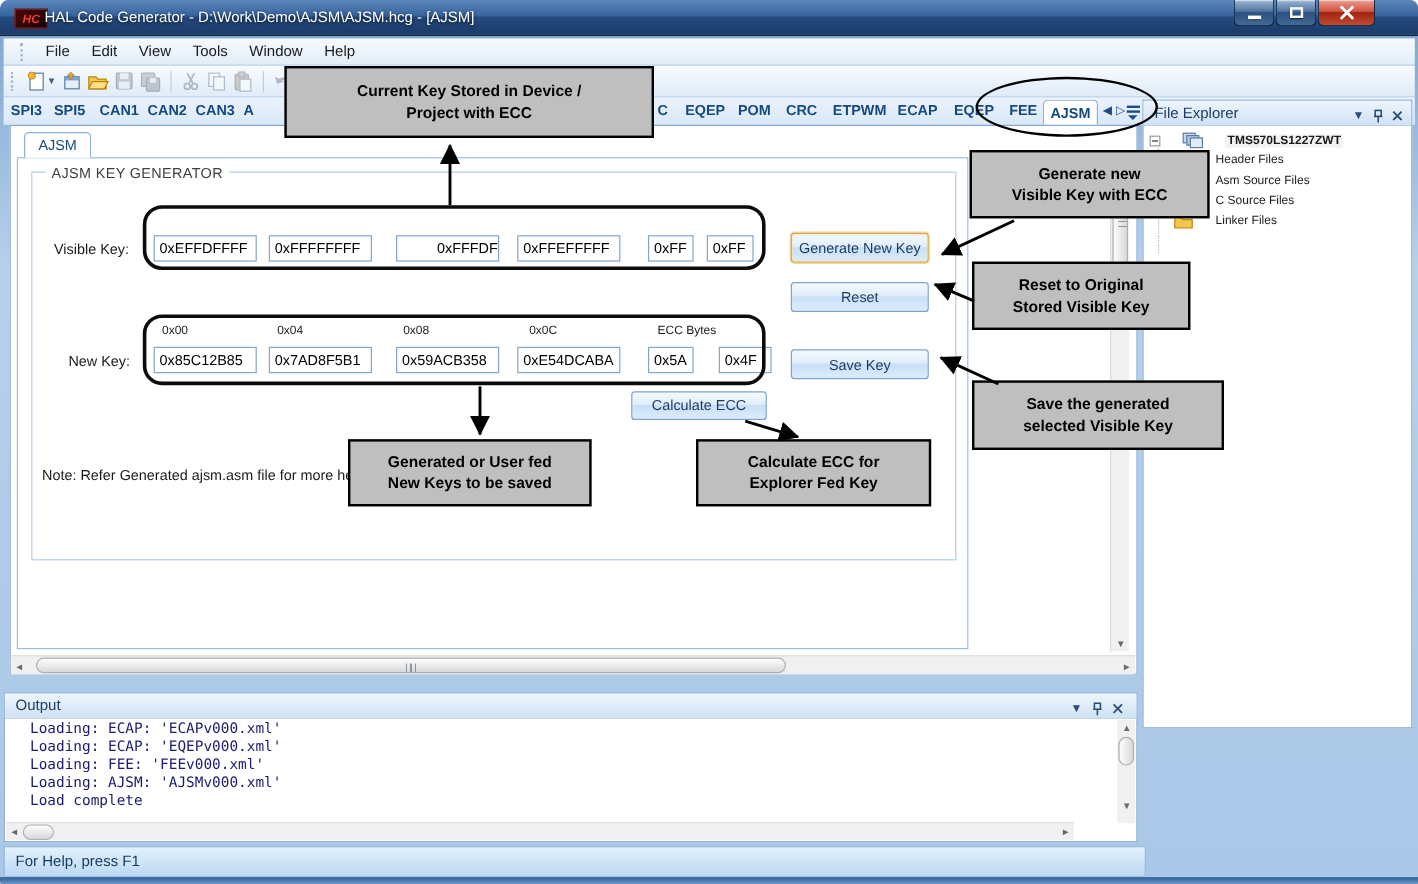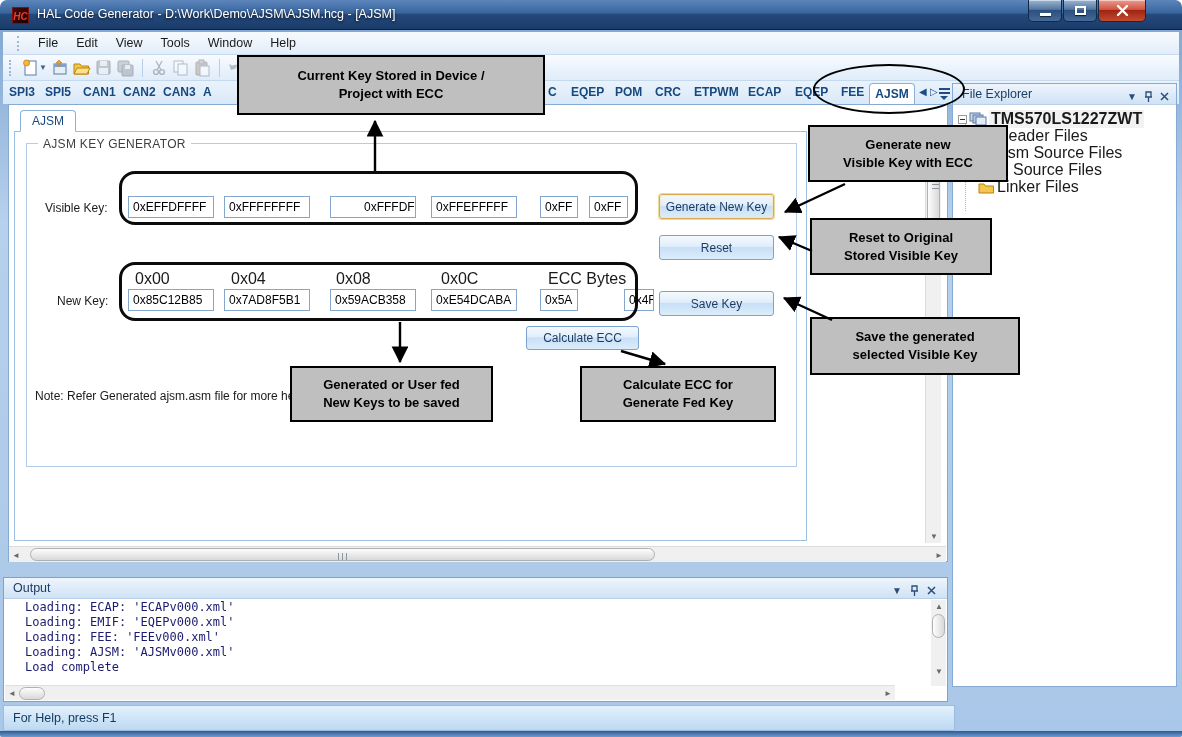--- a/index.html
+++ b/index.html
@@ -7,21 +7,21 @@
   body { font-family:"Liberation Sans", sans-serif; font-size:12px; color:#1a1a1a; }
 
   #frame { position:relative; width:1182px; height:737px; overflow:hidden;
            background:linear-gradient(180deg,#7ba2cf 0%,#b7d0ec 30%,#a9c7e8 100%);
            border-radius:7px 7px 2px 2px; }
 
   
   .titlebar { position:absolute; left:0; top:0; width:1182px; height:30px;
               background:linear-gradient(180deg,#5c86bb 0%,#38659e 45%,#24497c 50%,#1b3c69 100%);
               border-radius:7px 7px 0 0; border-bottom:1px solid #123; }
-  .hc-icon { position:absolute; left:12px; top:7px; width:17px; height:17px;
+  .hc-icon { position:absolute; left:12px; top:7px; width:28px; height:17px;
              background:linear-gradient(135deg,#4a0707,#1d0202); color:#ef3b30;
              font-weight:bold; font-style:italic; font-size:10px; line-height:17px; text-align:center;
              border:1px solid #7c1410; }
   .title-text { position:absolute; left:37px; top:7px; color:#fff; font-size:12.5px;
                 text-shadow:0 1px 3px rgba(0,0,0,.8); }
   .capbtn { position:absolute; top:0; height:22px; border:1px solid #102a47; border-top:none;
             border-radius:0 0 5px 5px; box-shadow:inset 0 1px 0 rgba(255,255,255,.5); }
   .capbtn.min, .capbtn.max { width:34px; background:linear-gradient(180deg,#9db7d4 0%,#51749e 45%,#2d507e 50%,#446a96 100%); }
   .capbtn.close { width:48px; background:linear-gradient(180deg,#eb9d8f 0%,#cf5542 45%,#a02513 50%,#c14a30 100%); }
   .capbtn.min { left:1028px; } .capbtn.max { left:1063px; } .capbtn.close { left:1098px; }
@@ -67,21 +67,21 @@
   .form-panel { position:absolute; left:14px; top:131px; width:793px; height:410px;
                 background:#fff; border:1px solid #9dbfe2; }
   .groupbox { position:absolute; left:26px; top:143px; width:771px; height:324px;
               border:1px solid #b3cce8; }
   .group-label { position:absolute; left:38px; top:137px; background:#fff; padding:0 5px;
                  font-size:12px; color:#3f3f3f; letter-spacing:.3px; }
 
   .fld-label { position:absolute; font-size:12px; color:#1a1a1a; }
   .keyfield { position:absolute; height:22px; border:1px solid #82a6cc; background:#fff;
               font-family:"Liberation Sans",sans-serif; font-size:12px; padding-left:4px; color:#000; }
-  .colhdr { position:absolute; font-size:16px; color:#1a1a1a; }
+  .colhdr { position:absolute; font-size:10px; color:#1a1a1a; }
 
   .btn { position:absolute; height:25px; border:1px solid #7da2ce; border-radius:3px;
          background:linear-gradient(180deg,#f4f9fd 0%,#e0eefb 45%,#c8dff7 50%,#dcedfb 100%);
          font-family:"Liberation Sans",sans-serif; font-size:12px; color:#1c3a5e; }
   .btn-focus { border:1px solid #d9a94f; box-shadow:0 0 0 1px #f2d896, inset 0 0 3px #f7e3ae; }
 
   
   .keyrect { position:absolute; border:3px solid #0b0b0b; border-radius:16px; z-index:5; pointer-events:none; }
   .callout { position:absolute; background:#bfbfbf; border:2px solid #000; z-index:6;
              display:flex; align-items:center; justify-content:center; text-align:center;
@@ -99,27 +99,27 @@
                 background:linear-gradient(180deg,#fdfdfd,#d9d9d9); }
   .sc-thumb-v { position:absolute; left:1px; width:13px; border:1px solid #b0b0b0; border-radius:7px;
                 background:linear-gradient(90deg,#fdfdfd,#d9d9d9); }
   .grip-h { position:absolute; top:4px; width:11px; height:7px;
             background:repeating-linear-gradient(90deg,#8f959d 0 1px,transparent 1px 4px); }
   .grip-v { position:absolute; left:4px; width:7px; height:11px;
             background:repeating-linear-gradient(180deg,#8f959d 0 1px,transparent 1px 4px); }
   .sc-arrow { position:absolute; font-size:8px; color:#6a6a6a; }
 
   
-  .fe-panel { position:absolute; left:952px; top:83px; width:225px; height:604px; background:#fff;
+  .fe-panel { position:absolute; left:952px; top:83px; width:225px; height:524px; background:#fff;
               border:1px solid #86abd3; }
   .fe-header { position:absolute; left:0; top:0; width:100%; height:21px;
                background:linear-gradient(180deg,#eef5fc,#cfe2f5); border-bottom:1px solid #b9cfe7;
                color:#1e3c64; font-size:12.5px; line-height:20px; padding-left:9px; }
   .fe-hicons { position:absolute; right:6px; top:3px; display:flex; gap:7px; align-items:center; color:#2c4d77; }
-  .tree-row { position:absolute; display:flex; align-items:center; gap:2px; font-size:16px; }
+  .tree-row { position:absolute; display:flex; align-items:center; gap:18px; font-size:10px; }
   .expander { width:9px; height:9px; border:1px solid #9a9a9a; background:#fff; position:relative; }
   .expander::after { content:""; position:absolute; left:1px; top:3px; width:5px; height:1px; background:#333; }
   .root-label { font-weight:bold; background:#f2f2f2; padding:0 2px; }
   .dotline-v { position:absolute; border-left:1px dotted #b5b5b5; }
 
   
   .out-panel { position:absolute; left:3px; top:577px; width:945px; height:125px; background:#fff;
                border:1px solid #7da2ce; }
   .out-header { position:absolute; left:0; top:0; width:100%; height:21px;
                 background:linear-gradient(180deg,#eef5fc,#cfe2f5); border-bottom:1px solid #b9cfe7;
@@ -290,21 +290,21 @@
   <div class="colhdr" style="left:336px; top:270px">0x08</div>
   <div class="colhdr" style="left:441px; top:270px">0x0C</div>
   <div class="colhdr" style="left:548px; top:270px">ECC Bytes</div>
 
   <div class="fld-label" style="left:57px; top:294px">New Key:</div>
   <input class="keyfield" style="left: 128px; top: 289px; width: 86px;" value="0x85C12B85">
   <input class="keyfield" style="left: 224px; top: 289px; width: 86px;" value="0x7AD8F5B1">
   <input class="keyfield" style="left: 330px; top: 289px; width: 86px;" value="0x59ACB358">
   <input class="keyfield" style="left: 431px; top: 289px; width: 86px;" value="0xE54DCABA">
   <input class="keyfield" style="left: 540px; top: 289px; width: 38px;" value="0x5A">
-  <input class="keyfield" style="left: 624px; top: 289px; width: 30px;" value="0x4F">
+  <input class="keyfield" style="left: 599px; top: 289px; width: 44px;" value="0x4F">
 
   <button class="btn btn-focus" style="left:659px; top:194px; width:115px">Generate New Key</button>
   <button class="btn" style="left:659px; top:235px; width:115px">Reset</button>
   <button class="btn" style="left:659px; top:291px; width:115px">Save Key</button>
   <button class="btn" style="left:526px; top:326px; width:113px; height:24px">Calculate ECC</button>
 
   <div class="fld-label" style="left:35px; top:389px">Note: Refer Generated ajsm.asm file for more help</div>
 
   <div class="hscroll">
     <span class="sc-arrow" style="left:3px; top:4px">◄</span>
@@ -377,21 +377,21 @@
         <svg width="9" height="12">
             <path d="M2 1 h5 v5 h-5z M1 6 h7 M4.5 6 v5" stroke="#2c4d77" stroke-width="1.3" fill="none"></path>
           </svg>
         <svg width="10" height="10">
             <path d="M1 1 L8 8 M8 1 L1 8" stroke="#2c4d77" stroke-width="1.5"></path>
           </svg>
       </span>
     </div>
     <div class="out-body">
       <div class="out-line">Loading: ECAP: 'ECAPv000.xml'</div>
-      <div class="out-line">Loading: EMIF: 'EQEPv000.xml'</div>
+      <div class="out-line">Loading: ECAP: 'EQEPv000.xml'</div>
       <div class="out-line">Loading: FEE: 'FEEv000.xml'</div>
       <div class="out-line">Loading: AJSM: 'AJSMv000.xml'</div>
       <div class="out-line">Load complete</div>
     </div>
     <div class="out-vscroll">
       <span class="sc-arrow" style="left:4px; top:2px">▲</span>
       <div class="sc-thumb-v" style="top:14px; height:24px"></div>
       <span class="sc-arrow" style="left:4px; bottom:10px">▼</span>
     </div>
     <div class="out-hscroll">
@@ -413,21 +413,21 @@
 Project with ECC</div>
   <div class="callout" style="left:808px; top:125px; width:200px; height:57px">Generate new
 Visible Key with ECC</div>
   <div class="callout" style="left:810px; top:218px; width:182px; height:57px">Reset to Original
 Stored Visible Key</div>
   <div class="callout" style="left:290px; top:366px; width:203px; height:56px">Generated or User fed
 New Keys to be saved</div>
   <div class="callout" style="left:810px; top:317px; width:210px; height:58px">Save the generated
 selected Visible Key</div>
   <div class="callout" style="left:580px; top:366px; width:196px; height:56px">Calculate ECC for
-Generate Fed Key</div>
+Explorer Fed Key</div>
 
   <div class="ellipse"></div>
 
   <svg id="arrows" width="1182" height="737">
     <defs>
       <marker id="ah" markerWidth="9" markerHeight="9" refX="6.5" refY="3.5" orient="auto">
         <path d="M0,0 L7,3.5 L0,7 z" fill="#000"></path>
       </marker>
     </defs>
     <line x1="375" y1="171" x2="375" y2="121" stroke="#000" stroke-width="2.4" marker-end="url(#ah)"></line>

